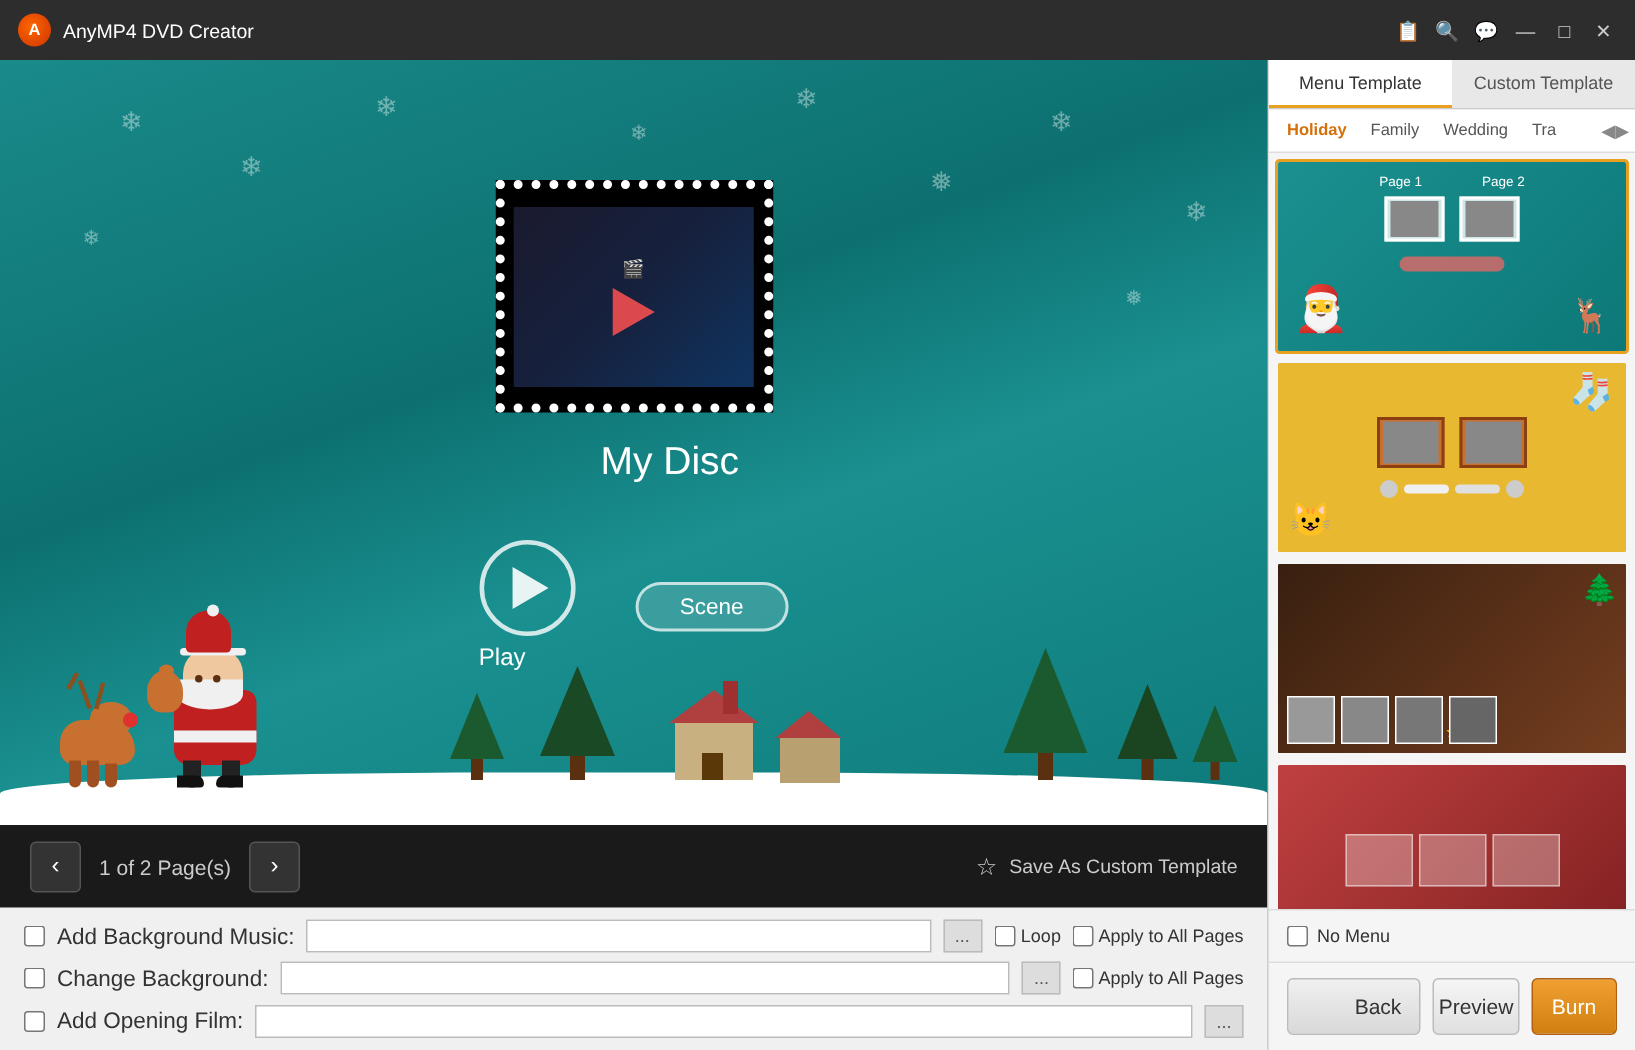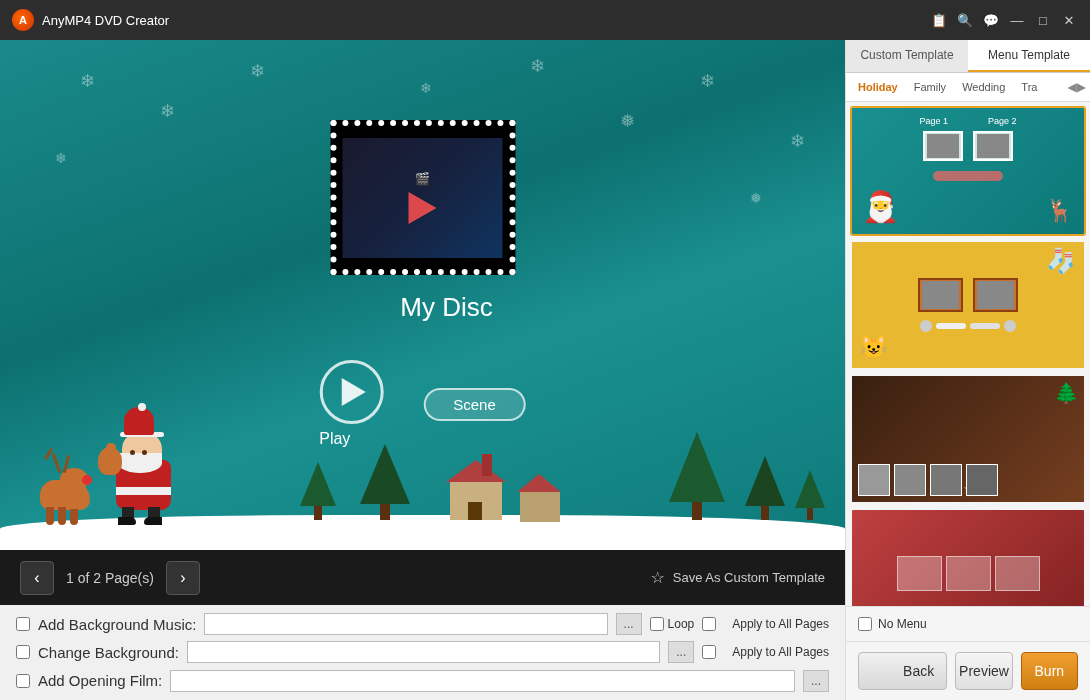--- a/index.html
+++ b/index.html
@@ -258,21 +258,21 @@
       width: 26px; height: 22px;
       background: #ddd;
       border: 1px solid #bbb;
       display: flex; align-items: center; justify-content: center;
       cursor: pointer; font-size: 12px; color: #555;
     }
     .loop-check {
       display: flex; align-items: center; gap: 4px;
     }
     .apply-check {
-      display: flex; align-items: flex-end; gap: 16px;
+      display: flex; align-items: flex-end; gap: 3px;
     }
     .small-label { font-size: 12px; color: #333; }
 
     
     .right-panel {
       width: 245px;
       background: #f5f5f5;
       border-left: 1px solid #ddd;
       display: flex;
       flex-direction: column;
@@ -669,22 +669,22 @@
         <input type="text" class="control-input" style="">
         <div class="browse-btn">...</div>
       </div>
     </div>
 
   </div>
 
   <div class="right-panel">
 
     <div class="tab-row">
+      <button class="tab-btn active">Menu Template</button>
       <button class="tab-btn">Custom Template</button>
-      <button class="tab-btn active">Menu Template</button>
     </div>
 
     <div class="category-row">
       <button class="cat-btn active">Holiday</button>
       <button class="cat-btn">Family</button>
       <button class="cat-btn">Wedding</button>
       <button class="cat-btn">Tra</button>
       <div class="cat-scroll">◀▶</div>
     </div>
 

